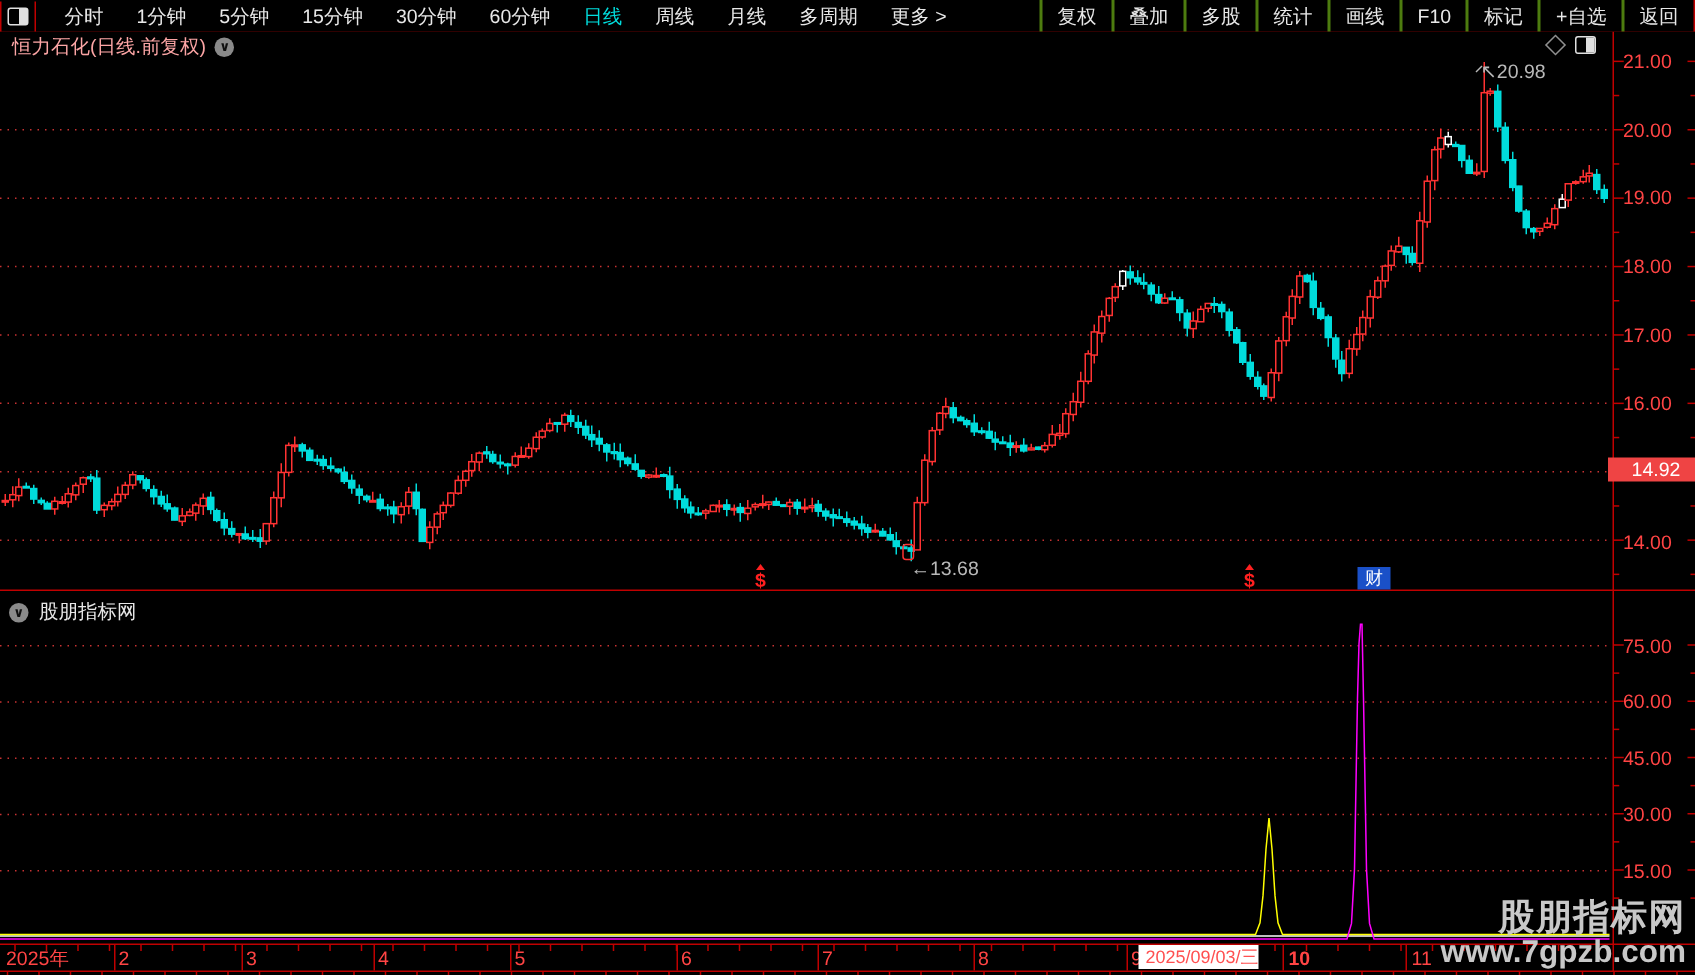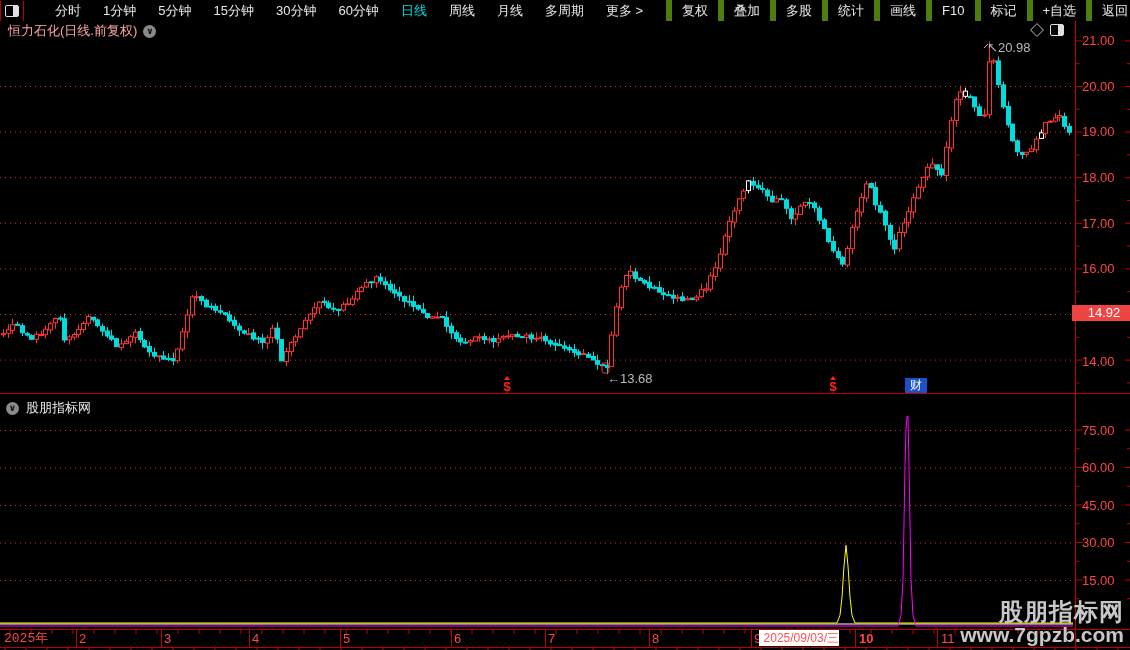--- a/index.html
+++ b/index.html
@@ -1,30 +1,30 @@
 <!DOCTYPE html>
 <html><head>
 <meta charset="utf-8">
 <style>
   html,body{margin:0;padding:0;background:#000;}
   body{width:1130px;height:650px;position:relative;overflow:hidden;
        font-family:"Liberation Sans","DejaVu Sans",sans-serif;}
   .abs{position:absolute;}
   
-  #topbar{left:0;top:0;width:1130px;height:21px;background:#000;display:flex;align-items:center;gap:12px;}
+  #topbar{left:0;top:0;width:1130px;height:21px;background:#000;display:flex;align-items:center;}
   #topbar .win-icon-box{width:22px;height:20px;border-left:1px solid #c00000;border-right:1px solid #c00000;
       display:flex;align-items:center;justify-content:center;flex:0 0 auto;}
   .split-icon{width:12px;height:10px;border:1px solid #e0e0e0;border-radius:2px;
       background:linear-gradient(to right,transparent 55%,#e0e0e0 55%);}
   .menu-left{display:flex;align-items:center;padding-left:8px;gap:0;}
   .menu-left .mi{color:#e8e8e8;font-size:13px;padding:0 11px;white-space:nowrap;cursor:default;}
   .menu-left .mi.active{color:#00dcdc;}
   .menu-right{margin-left:auto;display:flex;align-items:center;height:21px;}
   .menu-right .mi{color:#e8e8e8;font-size:13px;padding:0 10px;height:21px;line-height:21px;
-      border-left:6px solid #4d7c0f;white-space:nowrap;cursor:default;}
+      border-left:2px solid #4d7c0f;white-space:nowrap;cursor:default;}
   .menu-right .mi:last-child{border-right:1px solid #c00000;}
   
   #titlerow{left:8px;top:23px;height:16px;display:flex;align-items:center;gap:6px;}
   #title{color:#fca5a5;font-size:13px;white-space:nowrap;}
   .chev-circle{width:13px;height:13px;border-radius:50%;background:#8a8a8a;color:#101010;
       font-size:9px;line-height:13px;text-align:center;font-weight:bold;}
   
   #corner-icons{left:1032px;top:24px;display:flex;align-items:center;gap:8px;}
   .diamond{width:8px;height:8px;border:1px solid #909090;transform:rotate(45deg);}
   
@@ -761,21 +761,21 @@
 
 <div id="yaxis-ind">
     <div class="ylab" style="top: 424px;">75.00</div>
     <div class="ylab" style="top: 461px;">60.00</div>
     <div class="ylab" style="top: 499px;">45.00</div>
     <div class="ylab" style="top: 536px;">30.00</div>
     <div class="ylab" style="top: 574px;">15.00</div>
   </div>
 
 <div id="dateaxis">
-    <div class="dlab" style="left: 4px; font-family: Liberation Mono, monospace;">2025年</div>
+    <div class="dlab" style="left: 4px;">2025年</div>
     <div class="dlab" style="left: 79px;">2</div>
     <div class="dlab" style="left: 164px;">3</div>
     <div class="dlab" style="left: 252px;">4</div>
     <div class="dlab" style="left: 343px;">5</div>
     <div class="dlab" style="left: 454px;">6</div>
     <div class="dlab" style="left: 548px;">7</div>
     <div class="dlab" style="left: 652px;">8</div>
     <div class="dlab" style="left: 754px;">9</div>
     <div class="dlab" style="left: 859px; font-weight: bold;">10</div>
     <div class="dlab" style="left: 941px;">11</div>

